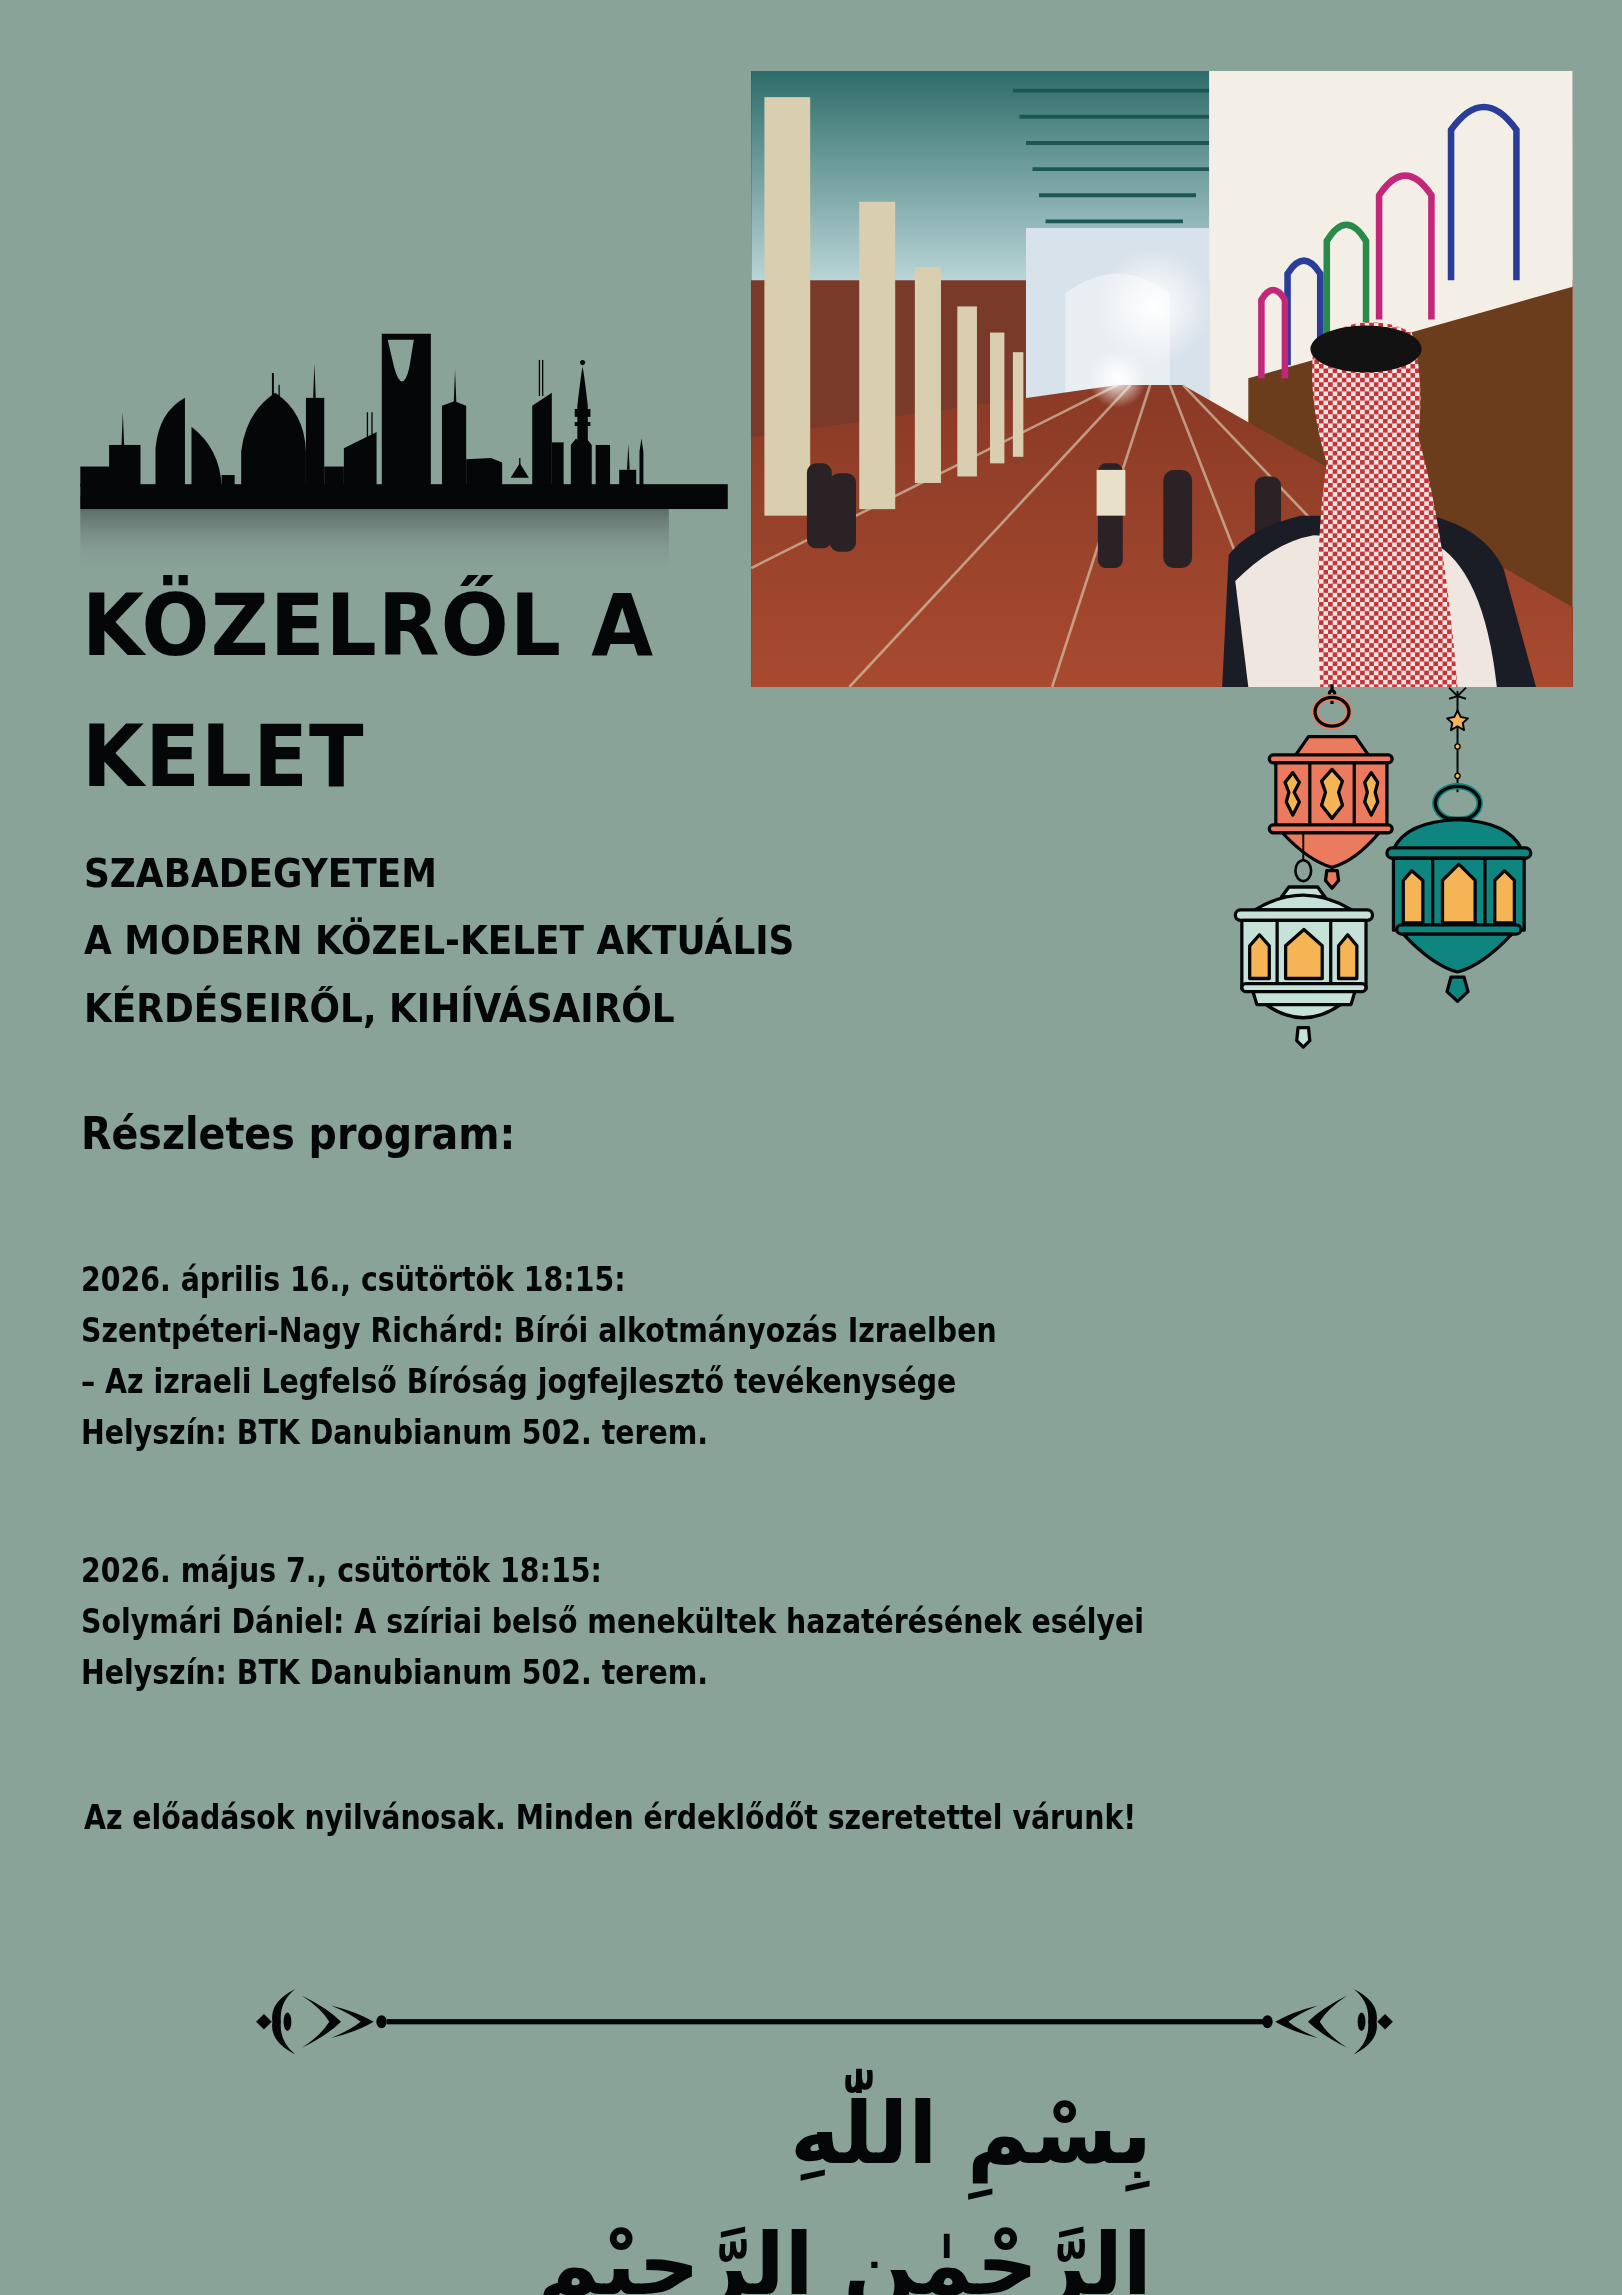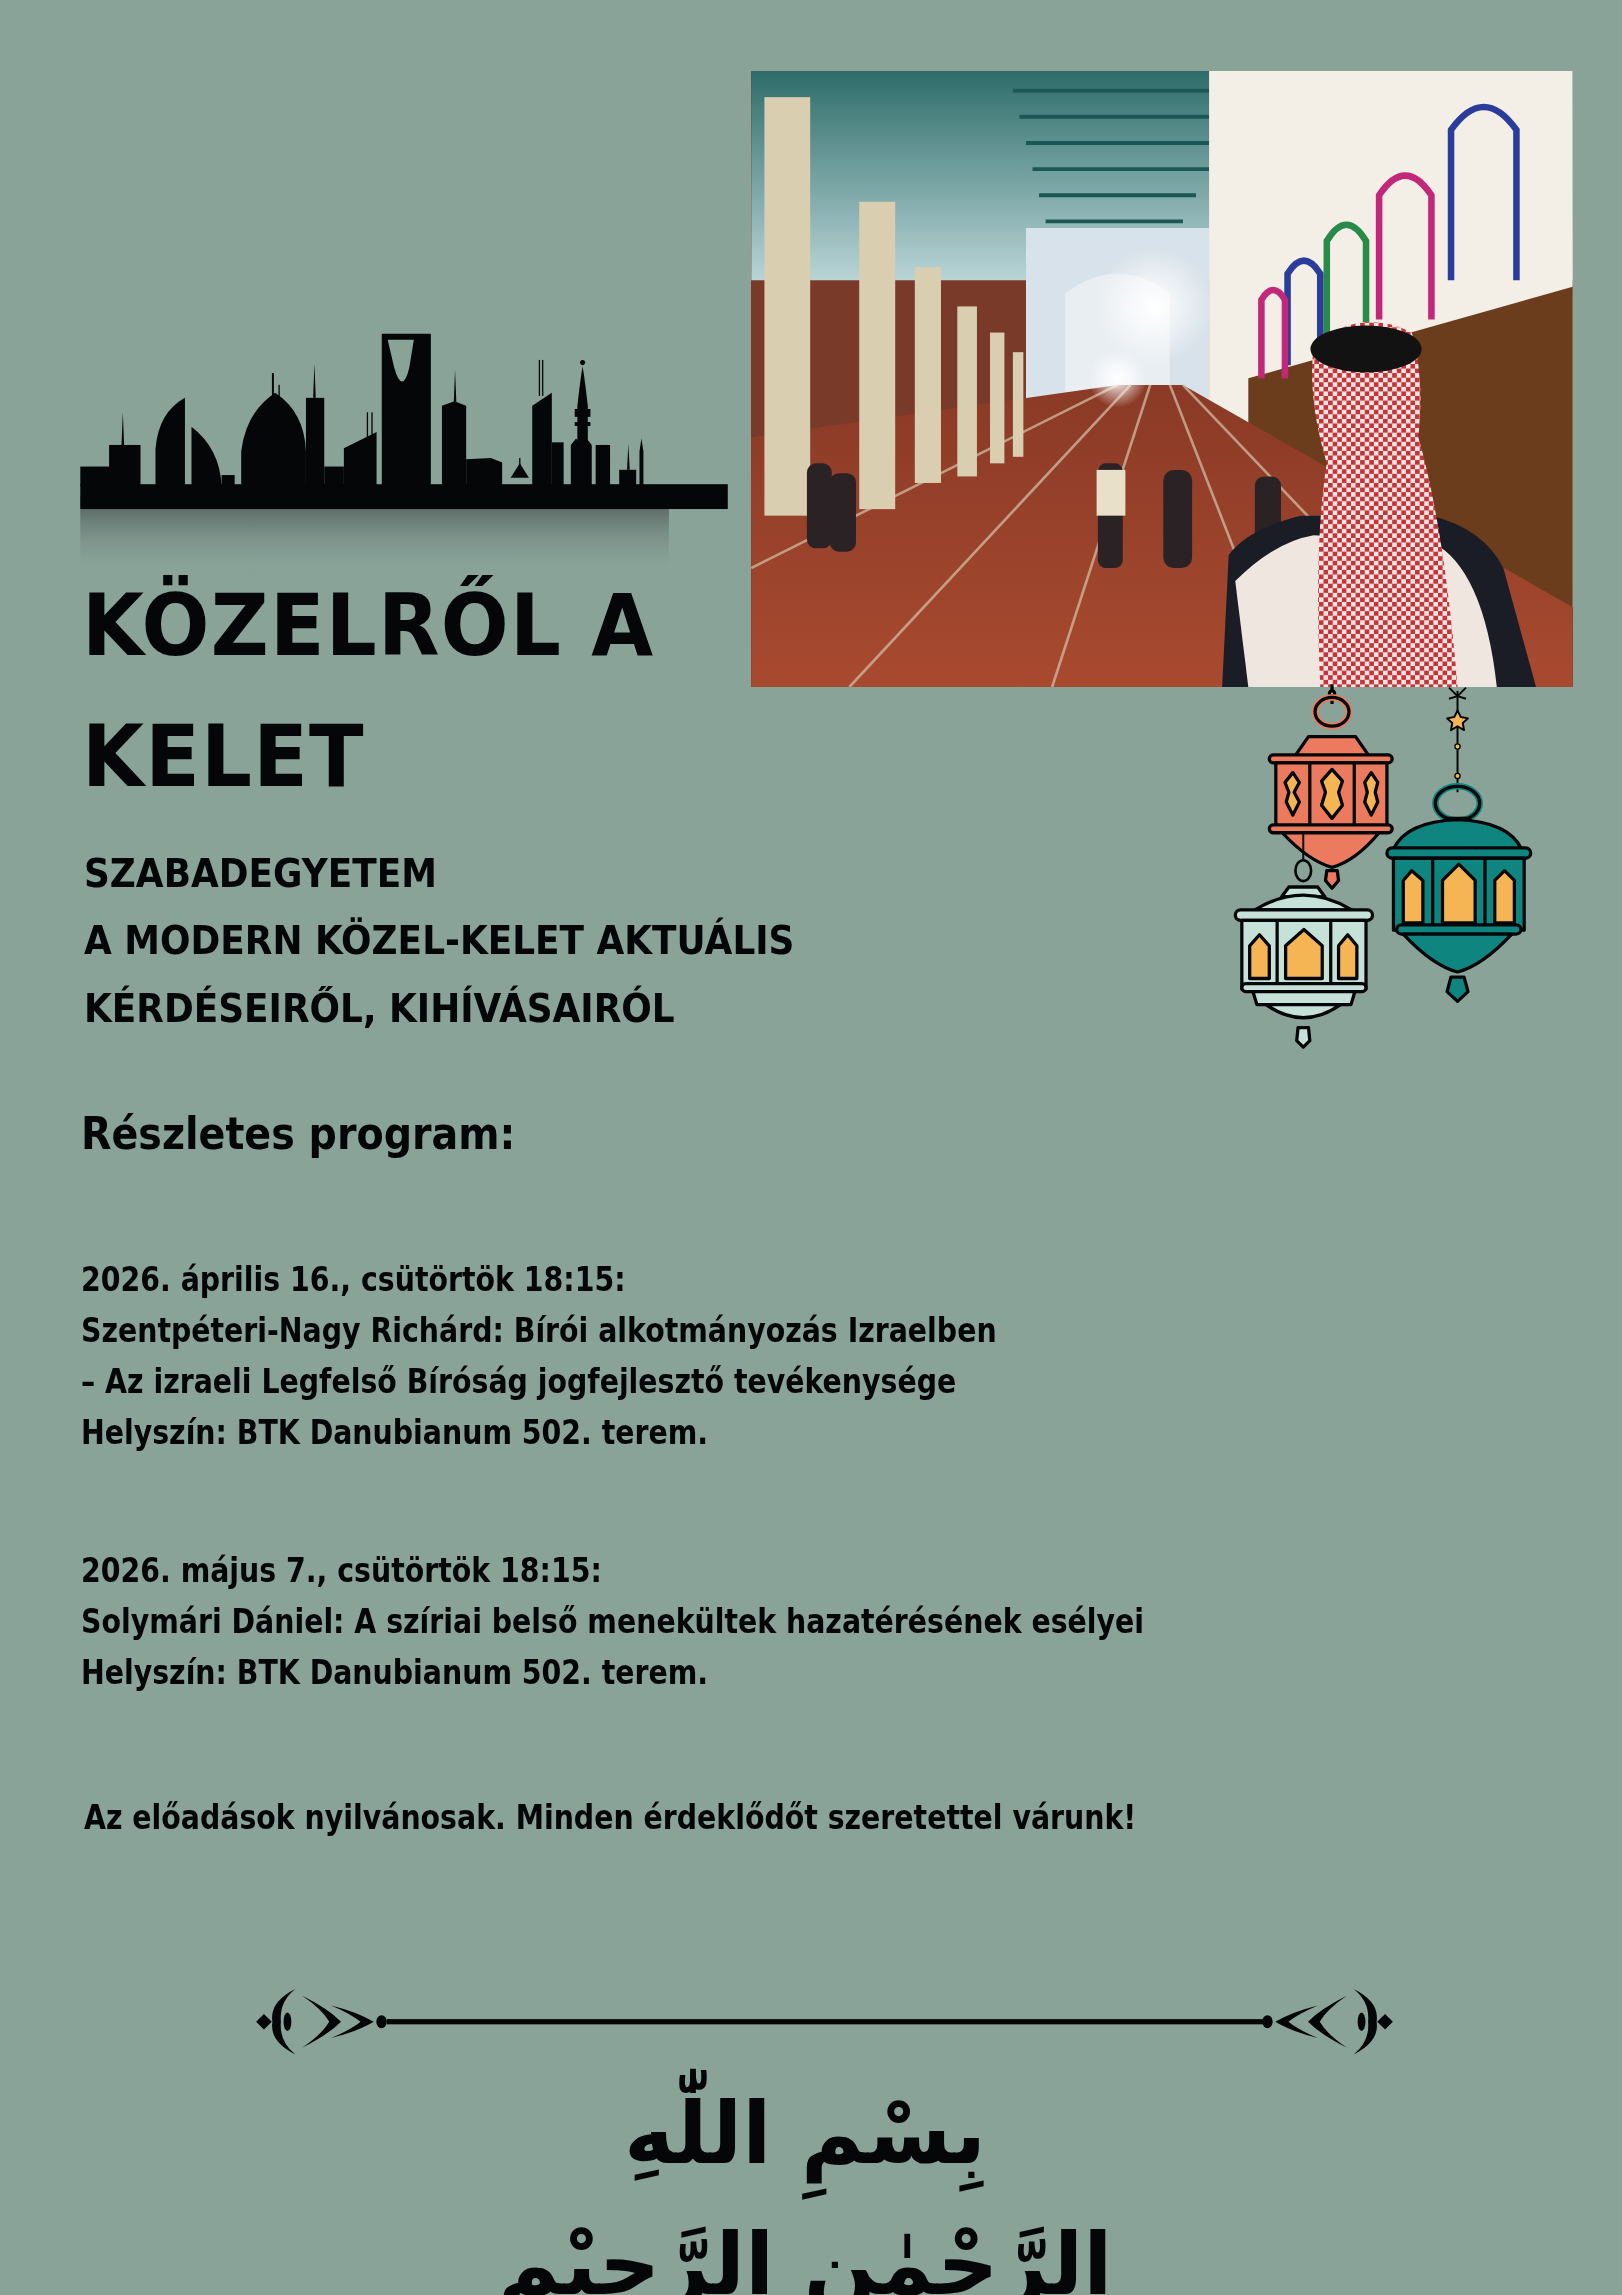--- a/index.html
+++ b/index.html
@@ -51,21 +51,21 @@
     background: #7a3a2a;
   }
 
   #lanterns { left: 1217px; top: 684px; width: 366px; height: 772px; }
 
   #divider { left: 242px; top: 1976px; width: 1165px; height: 98px; }
 
   .bismillah {
     left: 458px; top: 2068px; width: 694px; height: 131px;
     font-family: "DejaVu Sans", sans-serif; font-size: 85px; line-height: 131px;
-    text-align: center; direction: rtl; font-weight: 700;
+    direction: rtl; font-weight: 700;
   }
 </style>
 </head>
 <body>
 
 <svg id="skyline" class="abs" viewBox="0 0 1000 420" xmlns="http://www.w3.org/2000/svg">
   <defs>
     <linearGradient id="refl" x1="0" y1="0" x2="0" y2="1">
       <stop offset="0" stop-color="#4c5753"></stop>
       <stop offset="1" stop-color="#89a399" stop-opacity="0"></stop>

